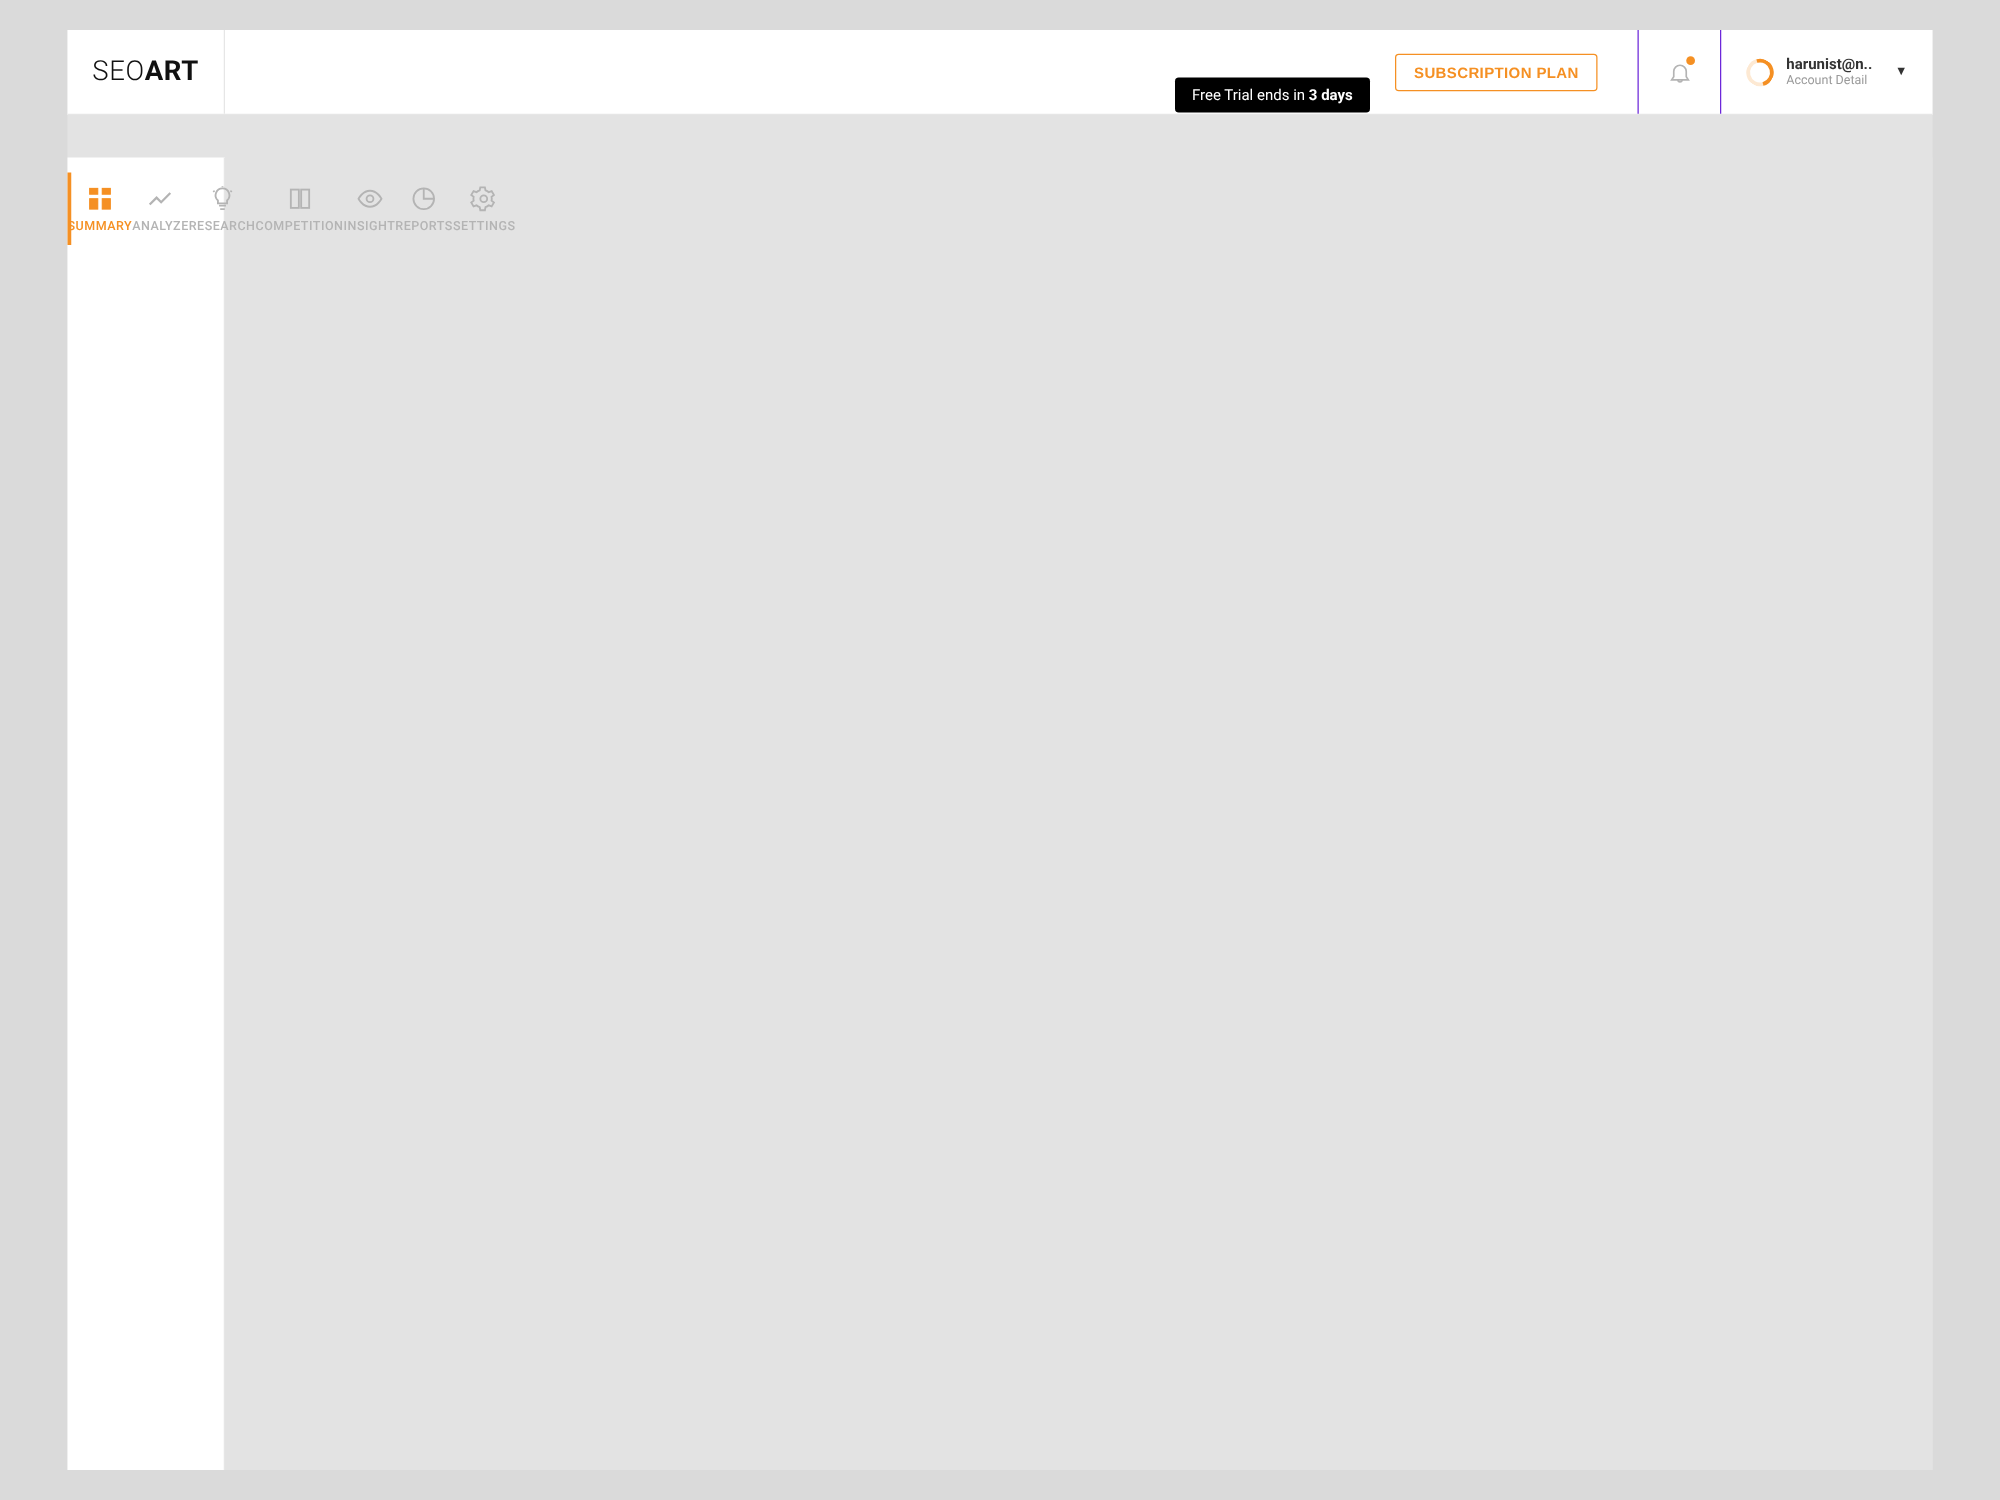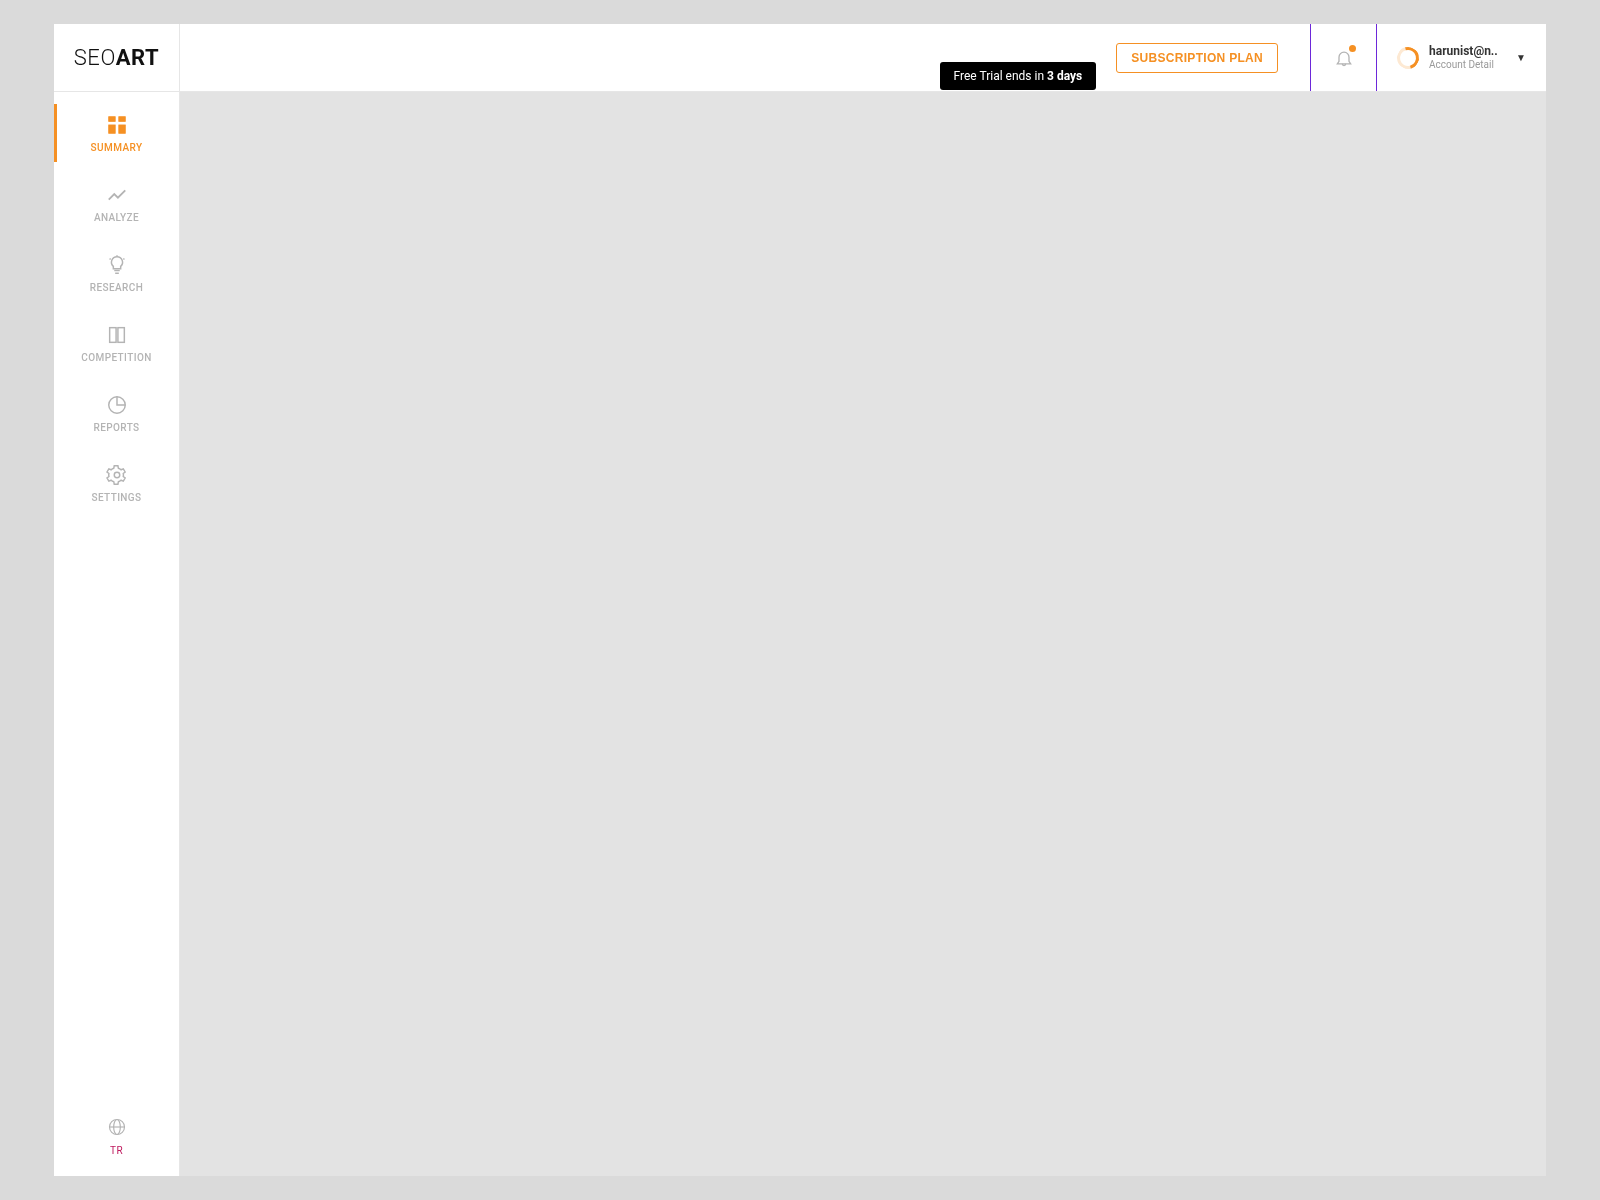--- a/index.html
+++ b/index.html
@@ -8,20 +8,21 @@
     background: #dadada;
     font-family: -apple-system, BlinkMacSystemFont, "Segoe UI", Roboto, Arial, sans-serif;
     padding: 24px 54px;
   }
   .app {
     width: 100%;
     height: 100%;
     background: #e3e3e3;
     display: flex;
     flex-direction: column;
+    gap: 34px;
   }
 
   
   .header {
     height: 68px;
     background: #ffffff;
     display: flex;
     align-items: center;
     border-bottom: 1px solid #e6e6e6;
     position: relative;
@@ -103,21 +104,20 @@
   .chev { font-size: 10px; color: #333; }
 
   
   .body { flex: 1; display: flex; }
 
   .sidebar {
     width: 126px;
     background: #ffffff;
     border-right: 1px solid #e6e6e6;
     display: flex;
-    flex-direction: column;
     padding-top: 6px;
   }
   .nav-item {
     position: relative;
     display: flex;
     flex-direction: column;
     align-items: center;
     justify-content: center;
     height: 70px;
     cursor: pointer;
@@ -240,20 +240,29 @@
       <div class="nav-item">
         <span>
           <svg width="22" height="22" viewBox="0 0 24 24" fill="none" stroke="#b4b4b4" stroke-width="1.6">
             <rect x="4" y="4" width="7" height="16"></rect>
             <rect x="13" y="4" width="7" height="16"></rect>
           </svg>
         </span>
         <span class="nav-label">COMPETITION</span>
       </div>
 
+      <div class="nav-item">
+        <span>
+          <svg width="22" height="22" viewBox="0 0 24 24" fill="none" stroke="#b4b4b4" stroke-width="1.6">
+            <path d="M2 12s3.5-7 10-7 10 7 10 7-3.5 7-10 7-10-7-10-7z"></path>
+            <circle cx="12" cy="12" r="3"></circle>
+          </svg>
+        </span>
+        <span class="nav-label">INSIGHT</span>
+      </div>
 
       <div class="nav-item">
         <span>
           <svg width="22" height="22" viewBox="0 0 24 24" fill="none" stroke="#b4b4b4" stroke-width="1.6">
             <circle cx="12" cy="12" r="9"></circle>
             <path d="M12 3v9h9"></path>
           </svg>
         </span>
         <span class="nav-label">REPORTS</span>
       </div>

